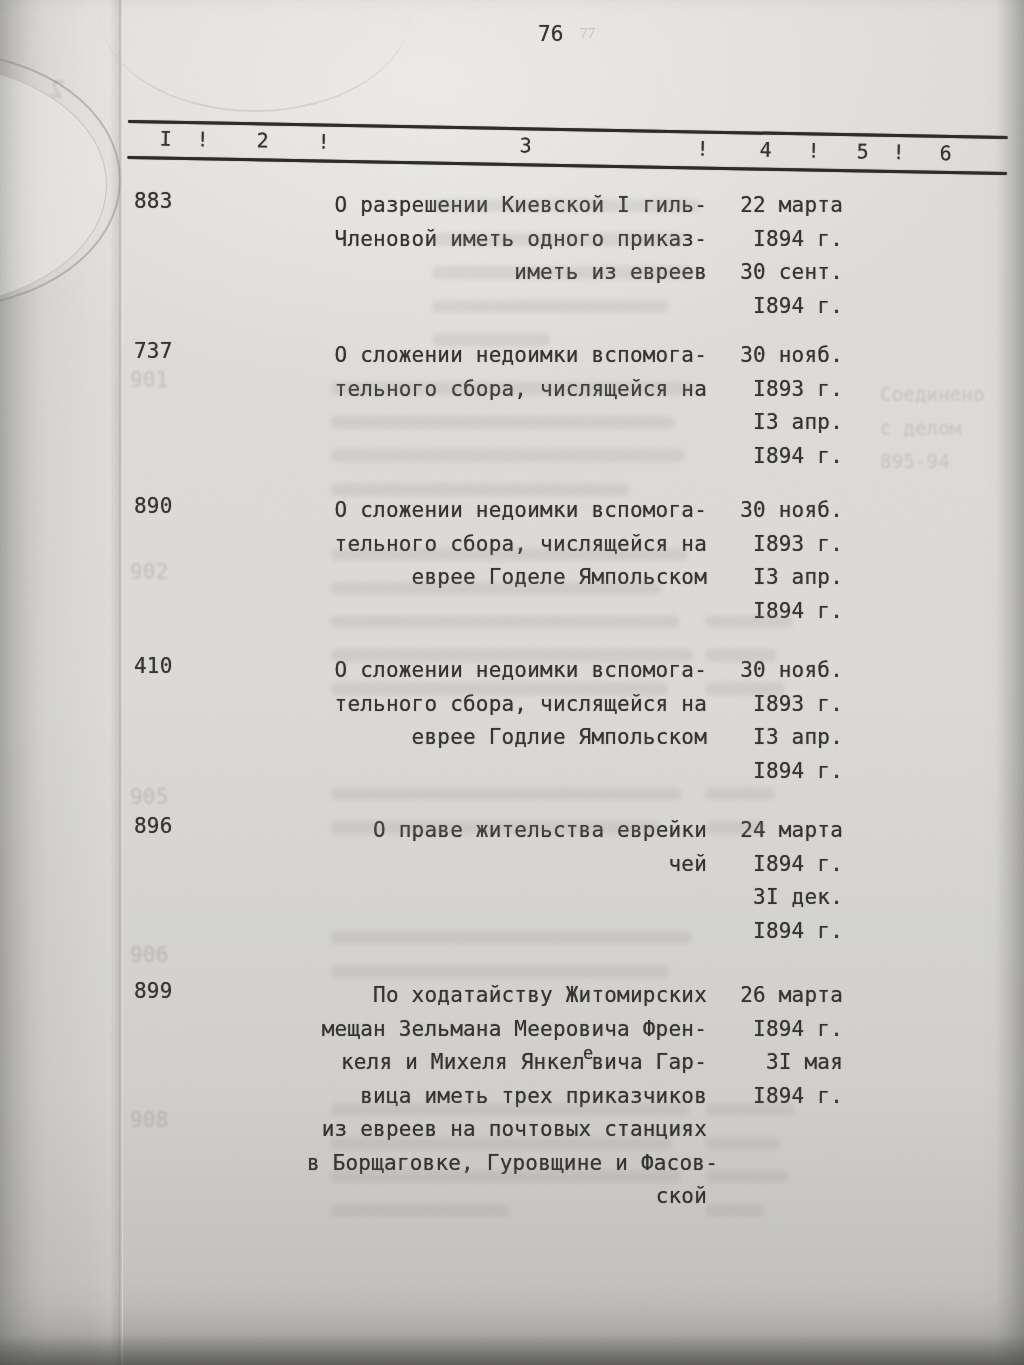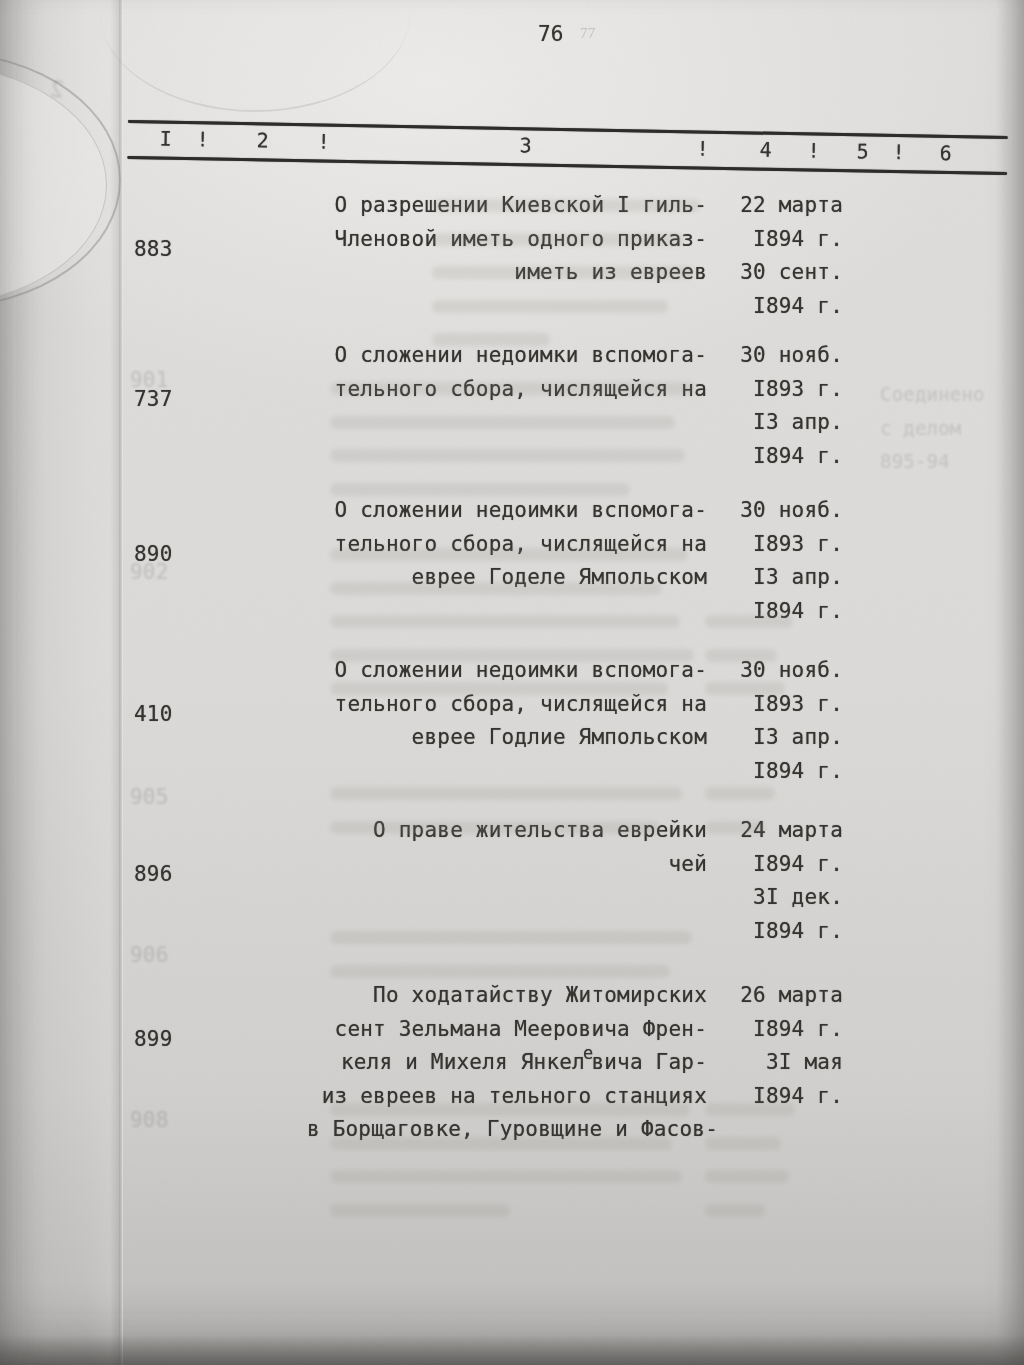--- a/index.html
+++ b/index.html
@@ -35,21 +35,21 @@
     transform:rotate(1.05deg);transform-origin:128px 120px;}
   .rule{position:absolute;background:#2b2a28;border-radius:2px;box-shadow:0 0 1px rgba(40,39,37,0.8);}
   .rule-top{left:128px;right:16px;top:120px;height:3px;}
   .rule-bottom{left:128px;right:16px;top:156px;height:3px;}
   .hcell{position:absolute;top:126px;font-size:20px;line-height:24px;}
   
   #page-number{position:absolute;left:538px;top:22px;font-size:21px;}
   #ghost-page-number{position:absolute;left:580px;top:25px;font-size:15px;opacity:0.18;filter:blur(0.7px);font-family:Liberation Serif, serif;}
   
   .entry{position:absolute;left:0;width:1024px;}
-  .e-num{position:absolute;left:134px;top:0;margin-top:48px;}
+  .e-num{position:absolute;left:134px;top:0;}
   .e-desc{position:absolute;left:307px;top:0;width:400px;}
   .e-dates{position:absolute;left:703px;top:0;width:140px;}
   .line{height:33.5px;line-height:33.5px;text-align:right;}
   .e-desc .line:first-child{padding-left:14px;}
   .sup{display:inline-block;position:relative;top:-10px;font-size:17px;margin:0 -2px;}
   
   .gnum{position:absolute;left:130px;opacity:0.15;filter:blur(1px);}
   .gmargin{position:absolute;left:880px;opacity:0.13;filter:blur(1.2px);font-size:19px;}
   #corner-digit{position:absolute;left:50px;top:76px;font-size:23px;opacity:0.14;filter:blur(0.8px);
     transform:scaleX(-1) rotate(-10deg);}
@@ -156,24 +156,26 @@
           <div class="typew line">24 марта</div>
           <div class="typew line">I894 г.</div>
           <div class="typew line">3I дек.</div>
           <div class="typew line">I894 г.</div>
         </div>
       </div>
       <div class="entry" style="top: 979px;">
         <div class="typew e-num">899</div>
         <div class="e-desc">
           <div class="typew line">По ходатайству Житомирских</div>
-          <div class="typew line">сент Зельмана Мееровича Френ-</div>
+          <div class="typew line">мещан Зельмана Мееровича Френ-</div>
           <div class="typew line"><span>келя и Михеля Янкел</span><span class="sup">е</span><span>вича Гар-</span></div>
-          <div class="typew line">из евреев на тельного станциях</div>
+          <div class="typew line">вица иметь трех приказчиков</div>
+          <div class="typew line">из евреев на почтовых станциях</div>
           <div class="typew line">в Борщаговке, Гуровщине и Фасов-</div>
+          <div class="typew line">ской</div>
         </div>
         <div class="e-dates">
           <div class="typew line">26 марта</div>
           <div class="typew line">I894 г.</div>
           <div class="typew line">3I мая</div>
           <div class="typew line">I894 г.</div>
         </div>
       </div>
     </div>
 

